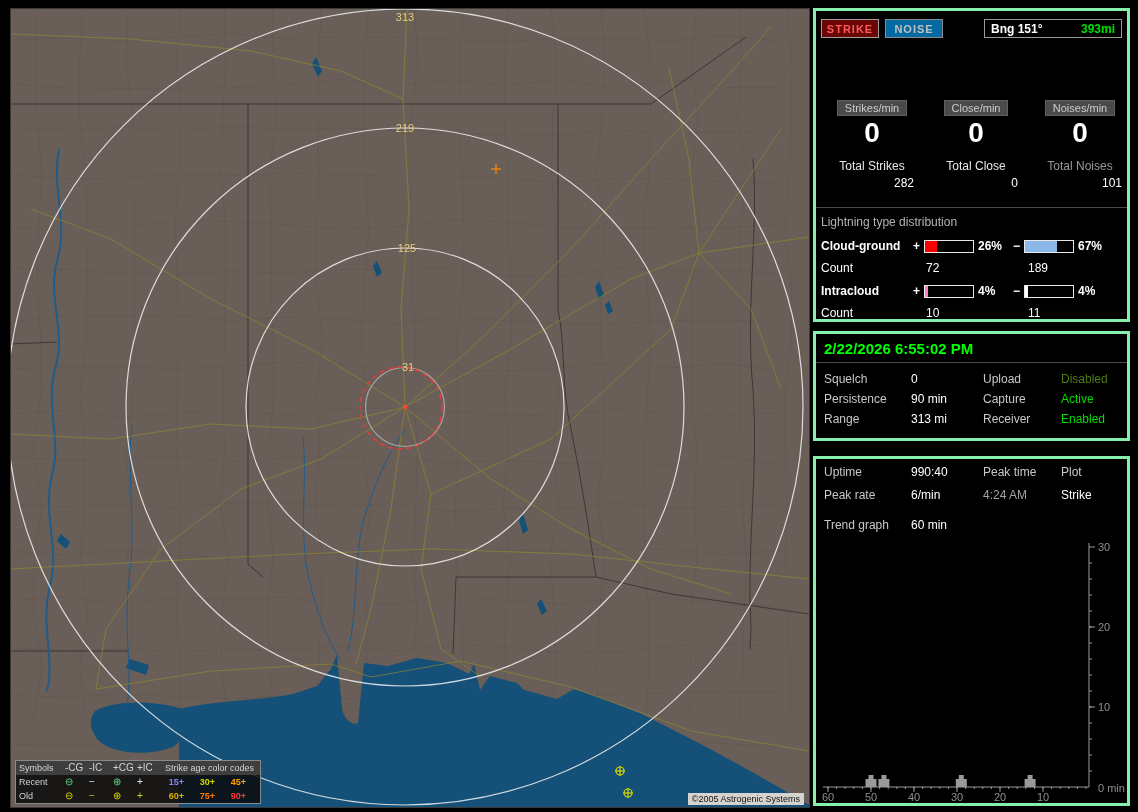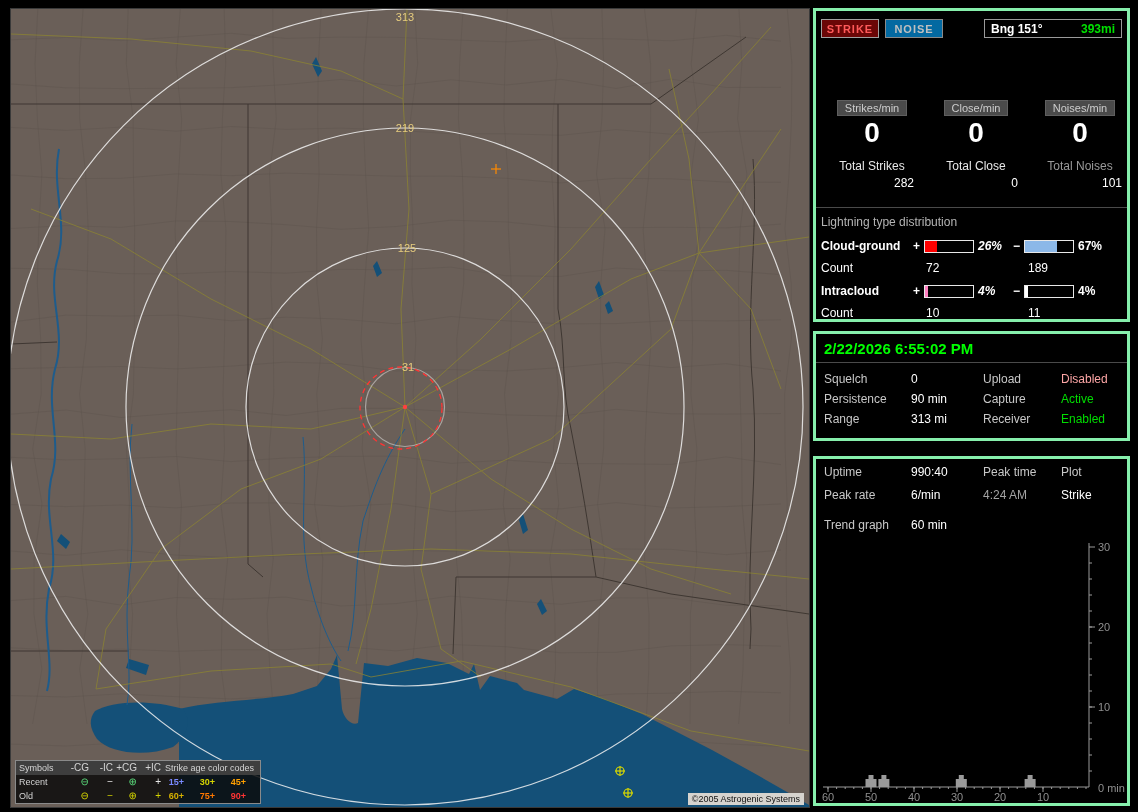--- a/index.html
+++ b/index.html
@@ -8,21 +8,21 @@
 
   
   .map-area{position:absolute;left:10px;top:8px;width:798px;height:798px;background:#6a5f58;border:1px solid #3a3a3a;box-sizing:content-box;}
   #map-svg{position:absolute;left:0;top:0;}
 
   .legend{position:absolute;left:4px;bottom:3px;width:244px;border:1px solid #8a8a8a;
           background:rgba(10,10,10,0.85);font-size:9px;color:#d4d4d4;z-index:5;}
   .legend-row{display:flex;align-items:center;height:14px;}
   .legend-head{background:#3e3e3e;}
   .lg-label{width:46px;padding-left:3px;}
-  .lg-sym{width:24px;text-align:right;font-size:10px;line-height:1;}
+  .lg-sym{width:24px;text-align:left;font-size:10px;line-height:1;}
   .lg-age-head{flex:1;text-align:left;padding-left:4px;}
   .lg-age{width:31px;text-align:center;font-weight:bold;}
 
   .copyright{position:absolute;right:5px;bottom:2px;background:#d6d3ce;color:#111;
              font-size:9px;padding:1px 4px;z-index:5;}
 
   
   .panel{position:absolute;left:813px;width:317px;background:#000;border:3px solid #86efac;box-sizing:border-box;}
   .panel-top{top:8px;height:314px;}
   .panel-mid{top:331px;height:110px;}
@@ -51,21 +51,21 @@
   .dist-section{position:absolute;top:196px;left:0;right:0;border-top:1px solid #4a4a4a;}
   .dist-title{color:#b4b4b4;font-size:12px;margin:7px 0 10px 5px;}
   .dist-row{position:relative;height:16px;font-size:12px;margin-bottom:6px;}
   .d-label{position:absolute;left:5px;font-weight:bold;}
   .d-sign{position:absolute;font-weight:bold;}
   .d-sign.p{left:97px;} .d-sign.m{left:197px;}
   .d-bar{position:absolute;top:1px;width:48px;height:11px;border:1px solid #e8e8e8;background:#000;display:block;}
   .d-bar.p{left:108px;} .d-bar.m{left:208px;}
   .d-bar .fill{position:absolute;left:0;top:0;bottom:0;display:block;}
   .d-pct{position:absolute;font-weight:bold;}
-  .d-pct.p{left:162px;font-style:italic;} .d-pct.m{left:262px;}
+  .d-pct.p{left:162px;} .d-pct.m{left:262px;}
   .count-row{position:relative;height:14px;font-size:12px;margin-bottom:9px;}
   .c-label{position:absolute;left:5px;}
   .c1{position:absolute;left:110px;} .c2{position:absolute;left:212px;}
 
   .datetime-box{position:absolute;top:0;left:0;right:0;height:28px;border-bottom:1px solid #4a4a4a;
                 display:flex;align-items:center;padding-left:8px;color:#00ff00;font-weight:bold;font-size:15px;}
   .settings{position:absolute;top:38px;left:8px;right:4px;font-size:12px;}
   .set-row{position:relative;height:20px;}
   .s-l{position:absolute;left:0;color:#c8c8c8;}
   .s-v{position:absolute;left:87px;color:#fff;}
@@ -297,21 +297,21 @@
     </div>
   </div>
 
   <div class="panel panel-mid">
     <div class="datetime-box">2/22/2026 6:55:02 PM</div>
     <div class="settings">
       <div class="set-row">
         <span class="s-l">Squelch</span>
         <span class="s-v">0</span>
         <span class="s-l2">Upload</span>
-        <span class="set-value2" style="color: #fca5a5;">Disabled</span>
+        <span class="set-value2" style="color: #4d7c0f;">Disabled</span>
       </div>
       <div class="set-row">
         <span class="s-l">Persistence</span>
         <span class="s-v">90 min</span>
         <span class="s-l2">Capture</span>
         <span class="set-value2" style="color: rgb(0, 221, 0);">Active</span>
       </div>
       <div class="set-row">
         <span class="s-l">Range</span>
         <span class="s-v">313 mi</span>

